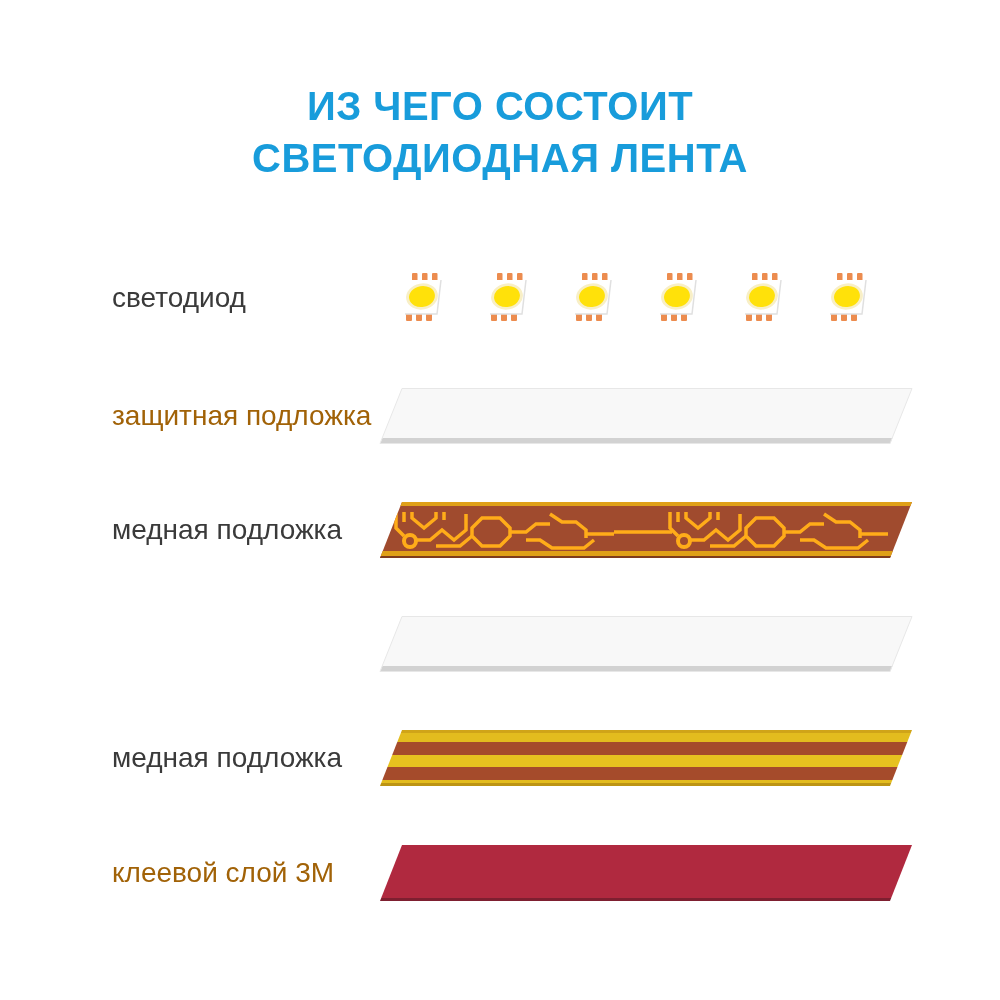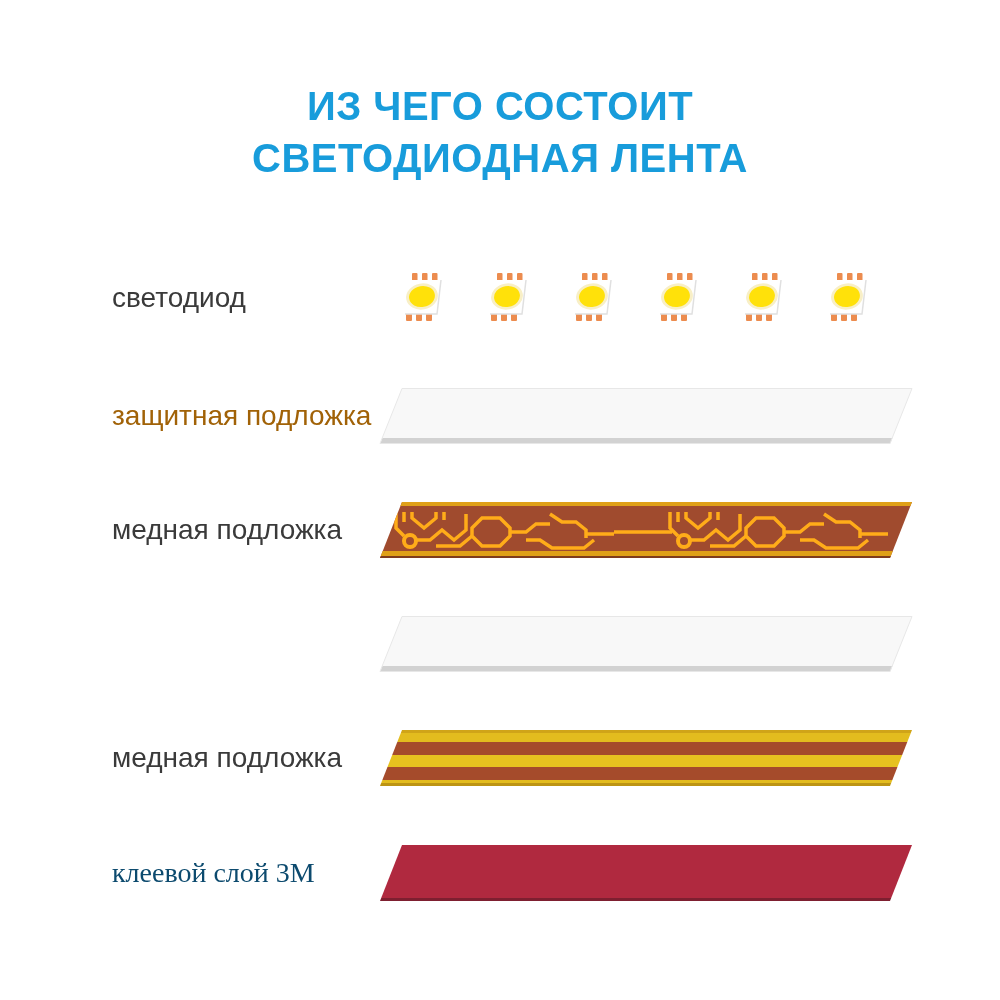--- a/index.html
+++ b/index.html
@@ -142,21 +142,21 @@
       <rect x="0" y="0" width="536" height="3" fill="#D0A418"></rect>
       <rect x="0" y="3" width="536" height="9" fill="#E3BC1E"></rect>
       <rect x="0" y="12" width="536" height="13" fill="#A54B2B"></rect>
       <rect x="0" y="25" width="536" height="12" fill="#E7C21F"></rect>
       <rect x="0" y="37" width="536" height="13" fill="#A54B2B"></rect>
       <rect x="0" y="50" width="536" height="3" fill="#E3BC1E"></rect>
       <rect x="0" y="53" width="536" height="3" fill="#BC9414"></rect>
     </g>
   </svg>
 
-  <div class="label lbl-r6" style="color: #0c4a6e; font-family: Liberation Serif, serif;">клеевой слой 3М</div>
+  <div class="label lbl-r6" style="color: #a16207;">клеевой слой 3М</div>
   <svg class="strip strip-r6" width="536" height="56" viewBox="0 0 536 56">
     <defs>
         <clipPath id="clipR1">
           <polygon points="24,0 534,0 512,56 2,56"></polygon>
         </clipPath>
       </defs>
     <g clip-path="url(#clipR1)">
       <rect x="0" y="0" width="536" height="53" fill="#B0293F"></rect>
       <rect x="0" y="53" width="536" height="3" fill="#7E1F30"></rect>
     </g>

